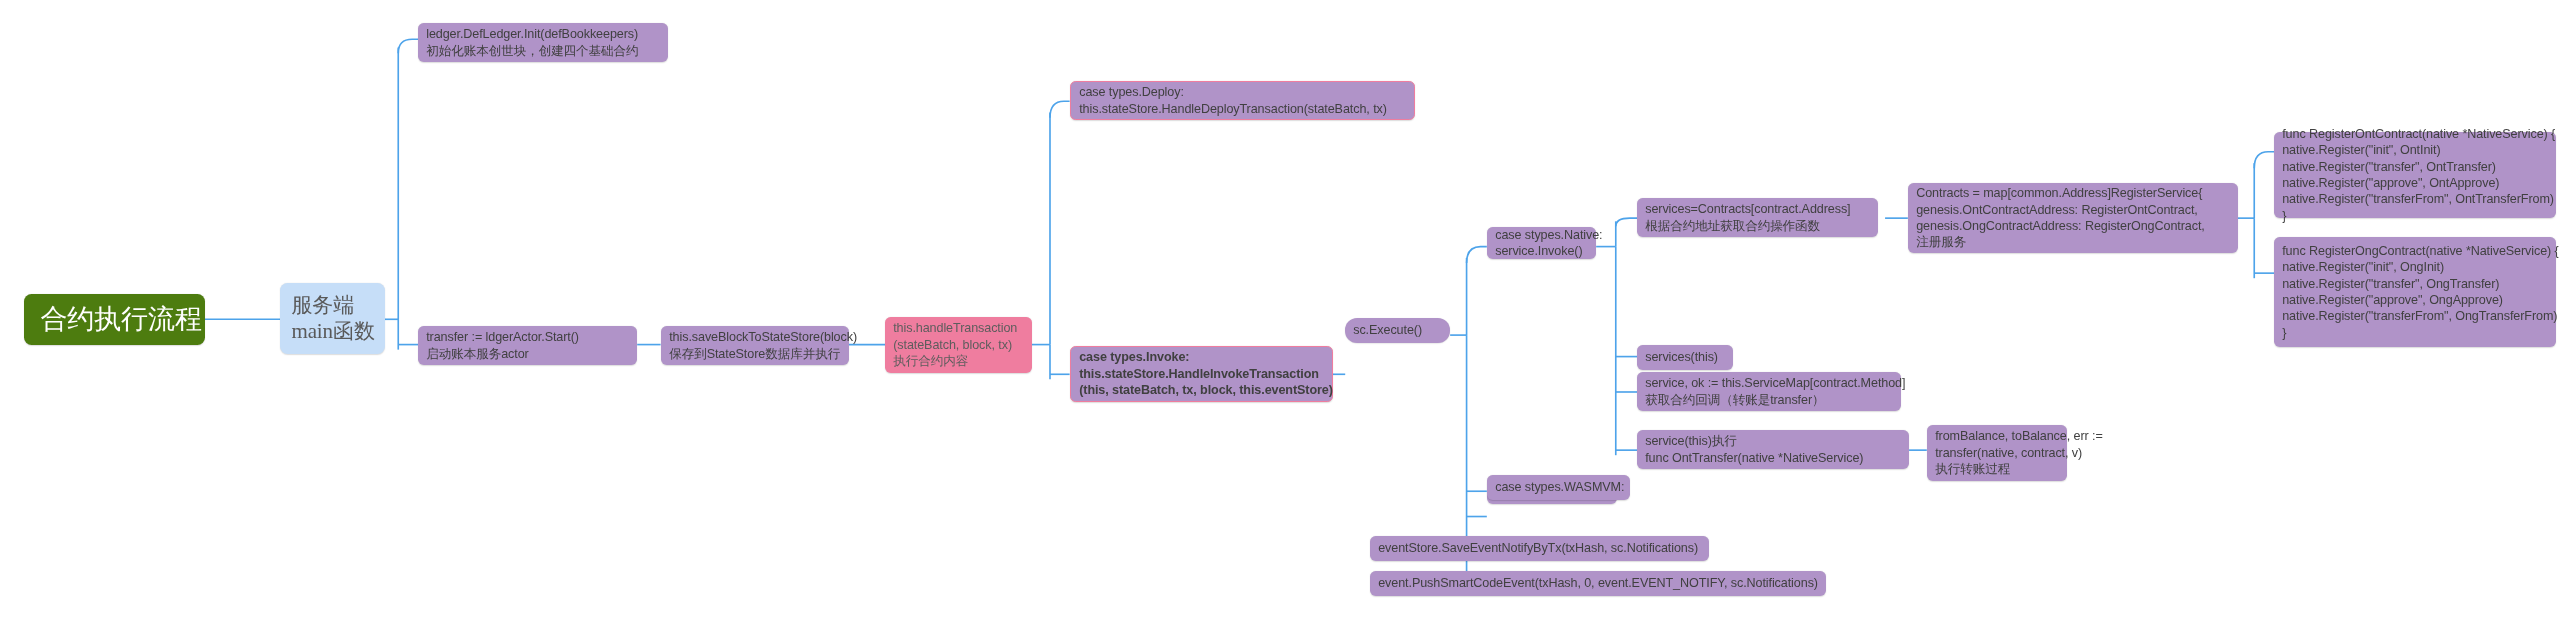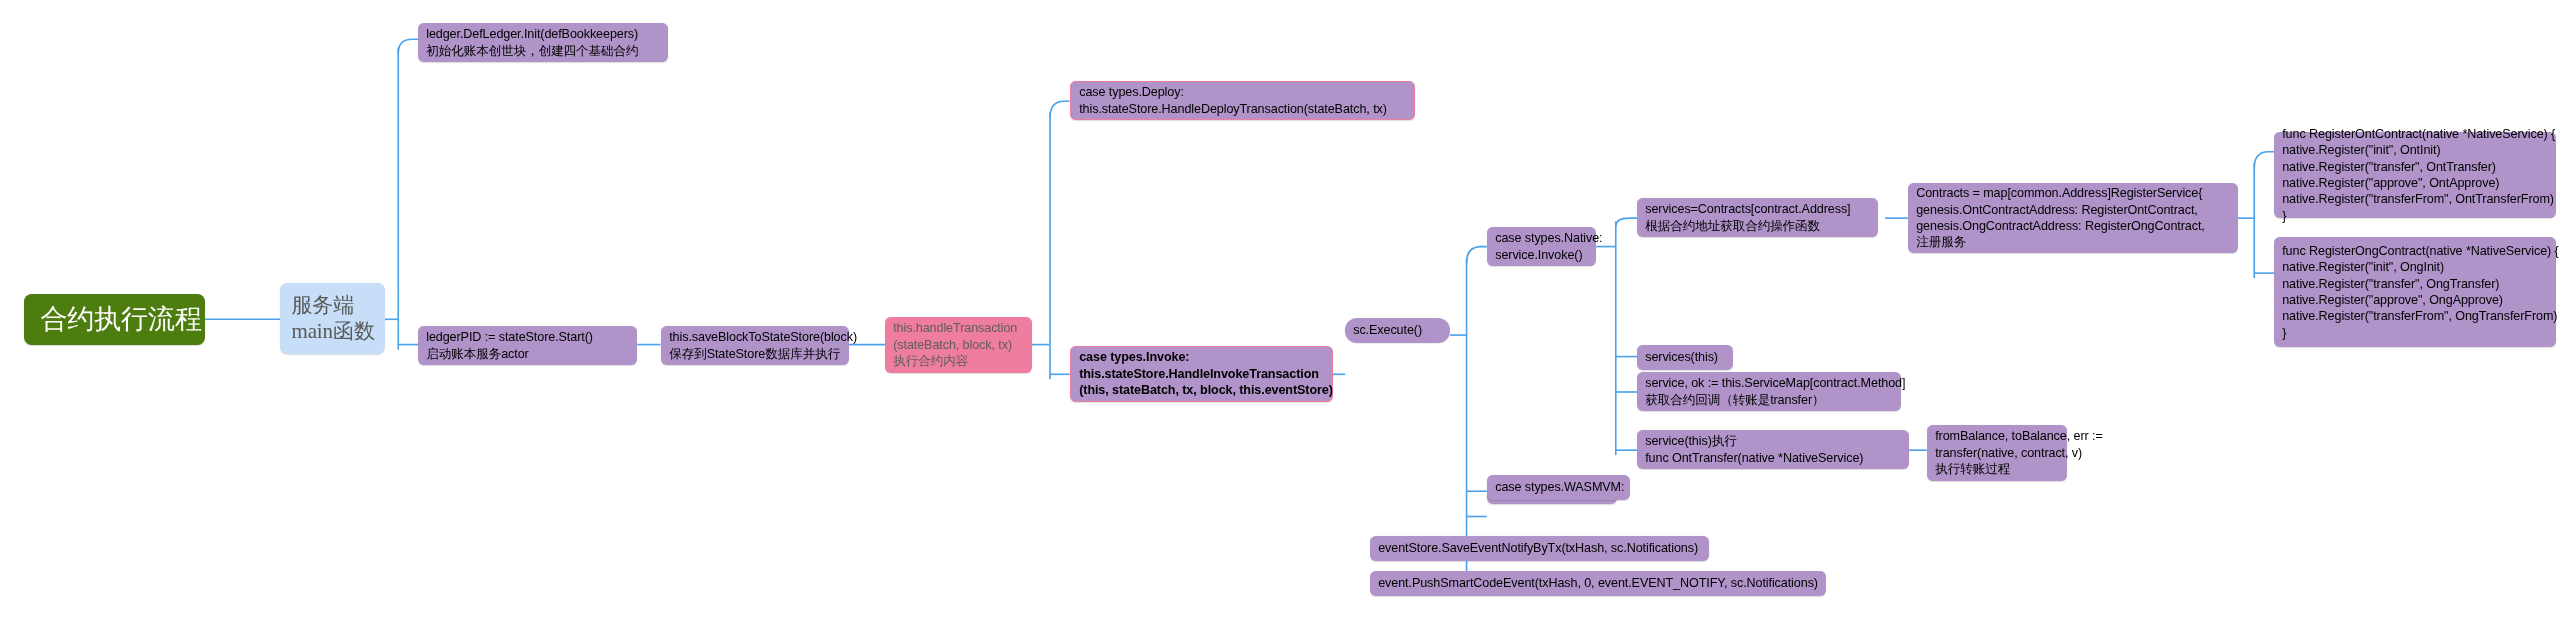--- a/index.html
+++ b/index.html
@@ -53,21 +53,21 @@
   .lvl1 {
     background: #c6def8;
     color: #595959;
     font-size: 21px;
     padding: 8.9px 11.4px;
     border-radius: 7.6px;
     line-height: 1.22;
   }
   .purple {
     background: #b093c8;
-    color: #000000;
+    color: #404040;
     font-size: 12.6px;
     padding: 5.7px 8.2px;
   }
   .pink {
     background: #ef7d9f;
     color: #5d5d5d;
     font-size: 12.6px;
     padding: 5.7px 8.2px;
   }
   .purple-bordered {
@@ -155,21 +155,21 @@
     <span class="txt">服务端</span>
     <span class="txt">main函数</span>
   </div>
 
   <div class="node purple" style="left:418px; top:23px; width:250px; height:39px;">
     <span class="txt">ledger.DefLedger.Init(defBookkeepers)</span>
     <span class="txt">初始化账本创世块，创建四个基础合约</span>
   </div>
 
   <div class="node purple" style="left:418px; top:326px; width:219px; height:39px;">
-    <span class="txt">ledgerPID := stateStore.Start()</span>
+    <span class="txt">transfer := ldgerActor.Start()</span>
     <span class="txt">启动账本服务actor</span>
   </div>
 
   <div class="node purple" style="left:661px; top:326px; width:188px; height:39px;">
     <span class="txt">this.saveBlockToStateStore(block)</span>
     <span class="txt">保存到StateStore数据库并执行</span>
   </div>
 
   <div class="node pink" style="left:885px; top:317px; width:147px; height:56px;">
     <span class="txt">this.handleTransaction</span>
@@ -185,21 +185,21 @@
   <div class="node purple purple-bordered" style="left:1070px; top:346px; width:263px; height:56px;font-weight:bold;">
     <span class="txt">case types.Invoke:</span>
     <span class="txt">this.stateStore.HandleInvokeTransaction</span>
     <span class="txt">(this, stateBatch, tx, block, this.eventStore)</span>
   </div>
 
   <div class="node purple" style="left:1345px; top:318px; width:105px; height:25px;border-radius:12px;">
     <span class="txt">sc.Execute()</span>
   </div>
 
-  <div class="node purple" style="left:1487px; top:227px; width:109px; height:39px;">
+  <div class="node purple" style="left:1487px; top:227px; width:109px; height:32px;">
     <span class="txt">case stypes.Native:</span>
     <span class="txt">service.Invoke()</span>
   </div>
 
   <div class="node purple" style="left:1487px; top:479px; width:130px; height:25px;">
     <span class="txt">case stypes.NEOVM:</span>
   </div>
 
   <div class="node purple" style="left:1487px; top:475px; width:143px; height:25px;">
     <span class="txt">case stypes.WASMVM:</span>

